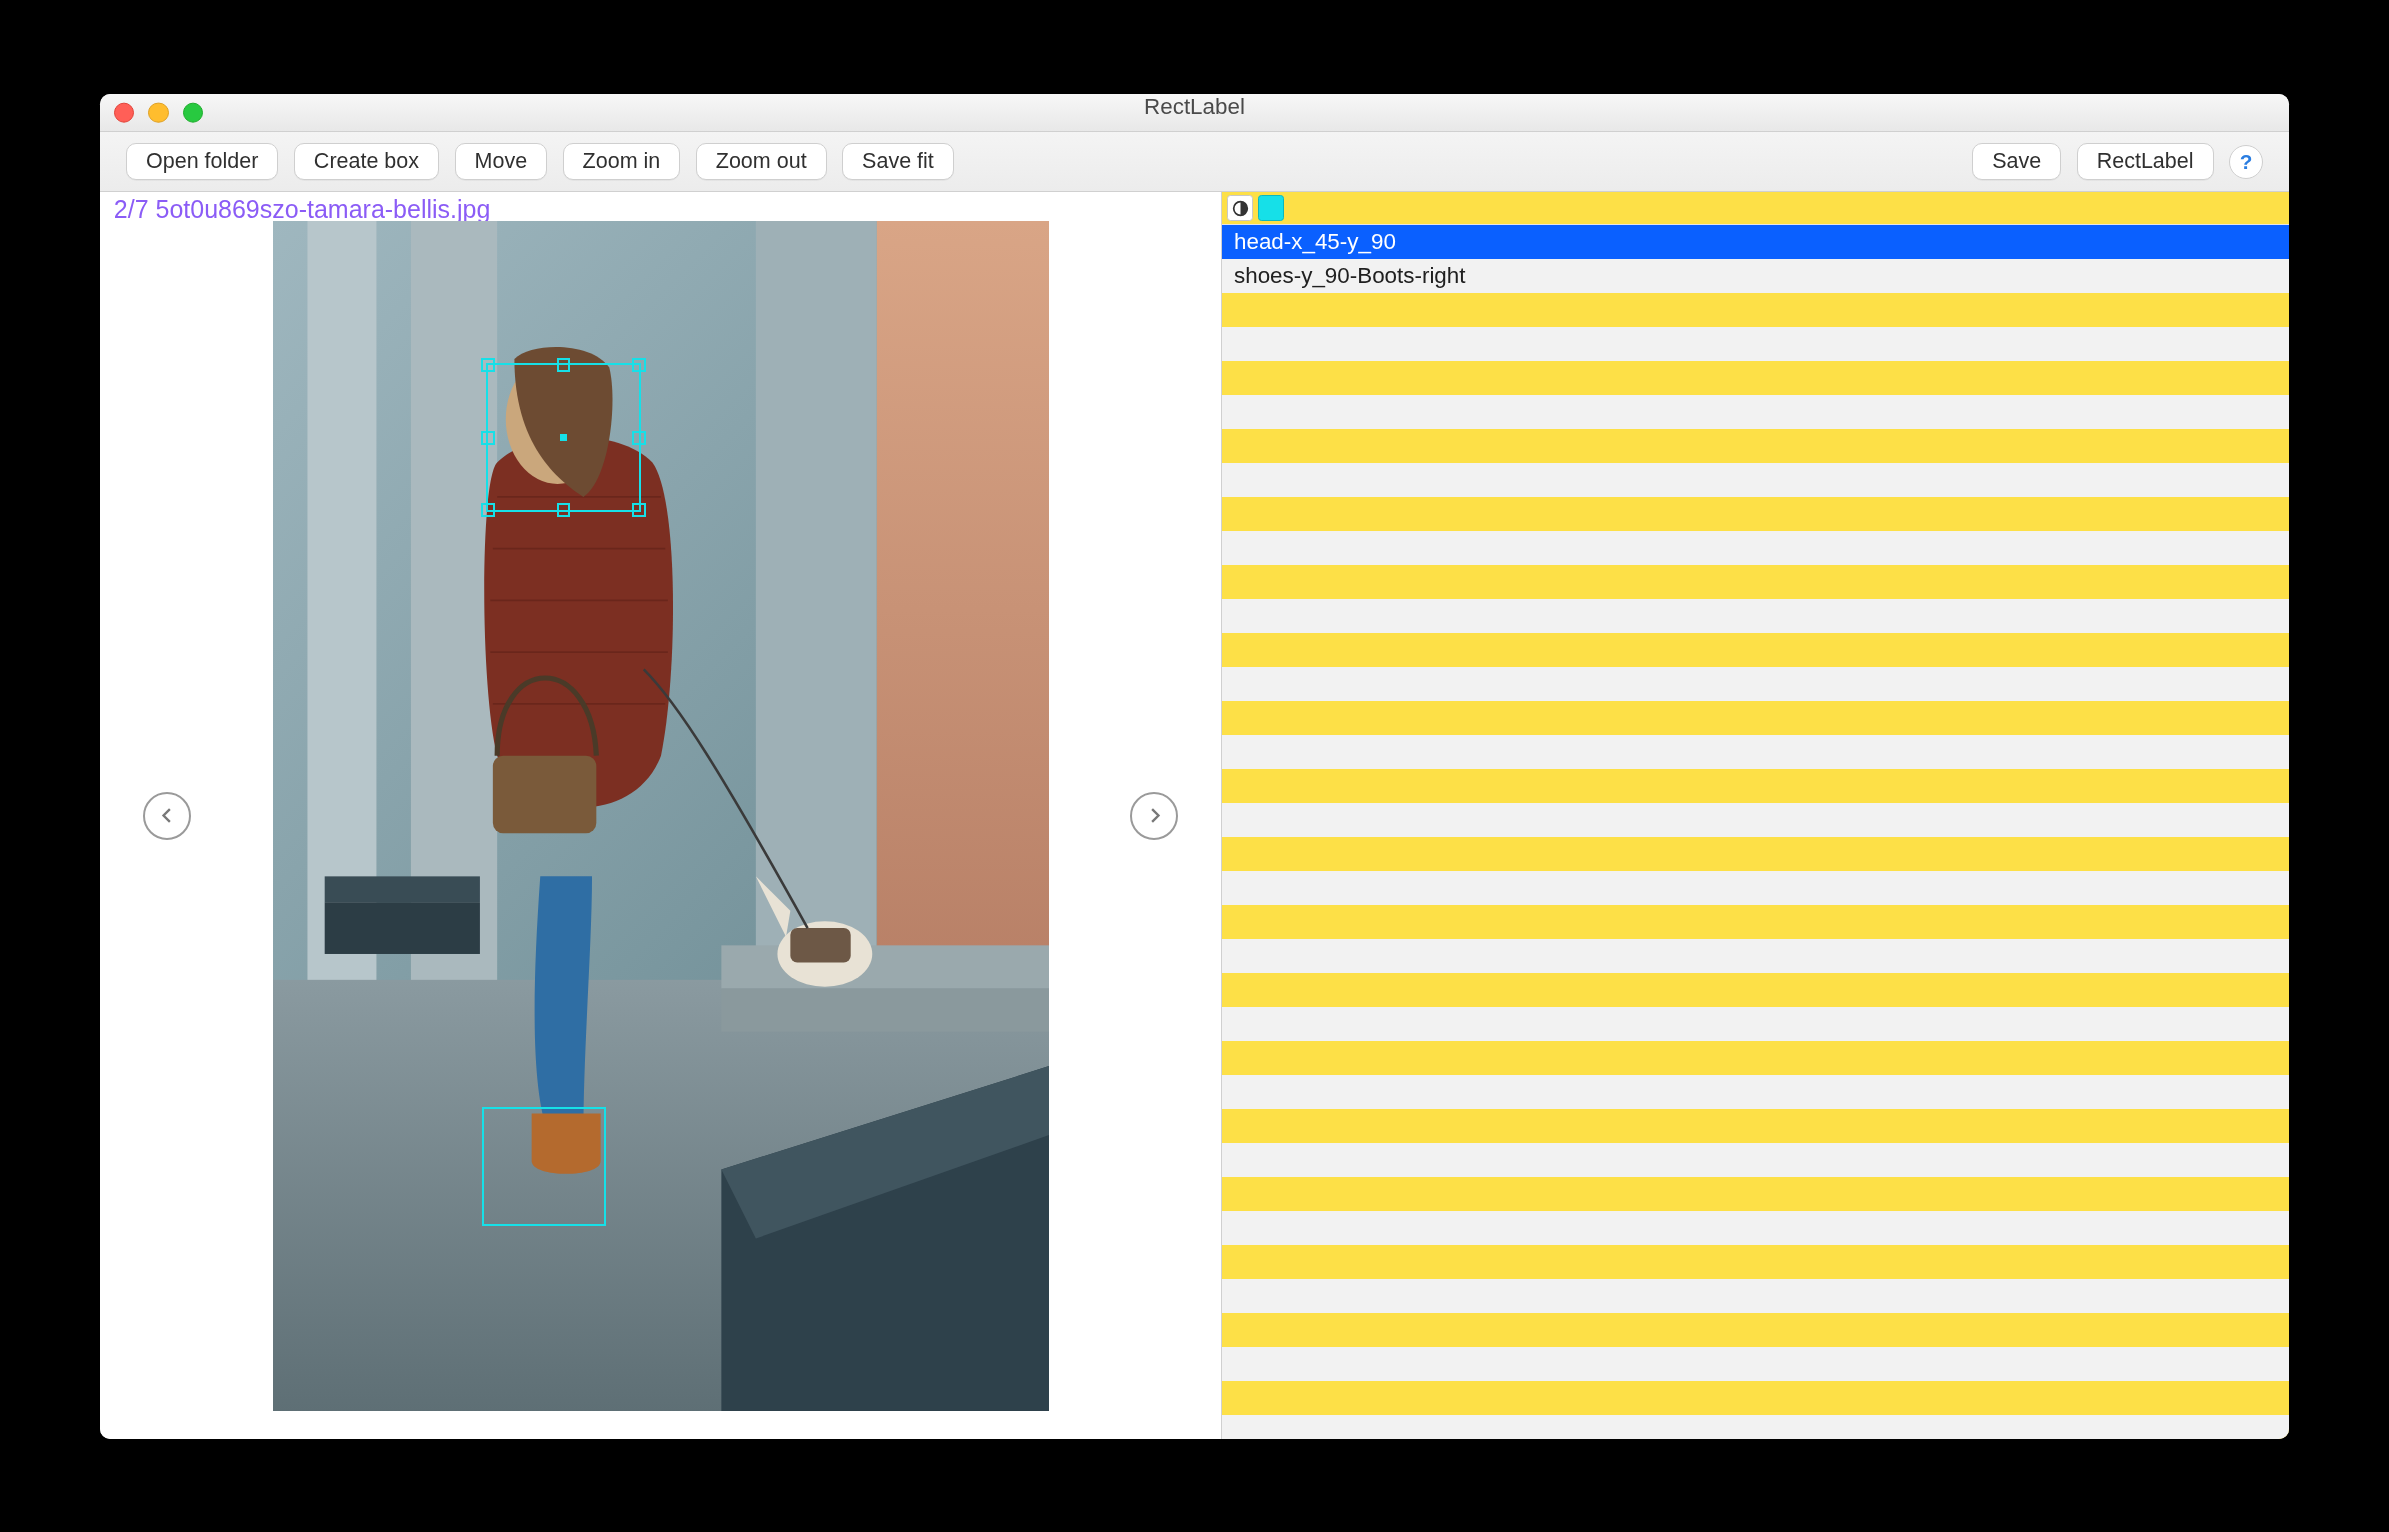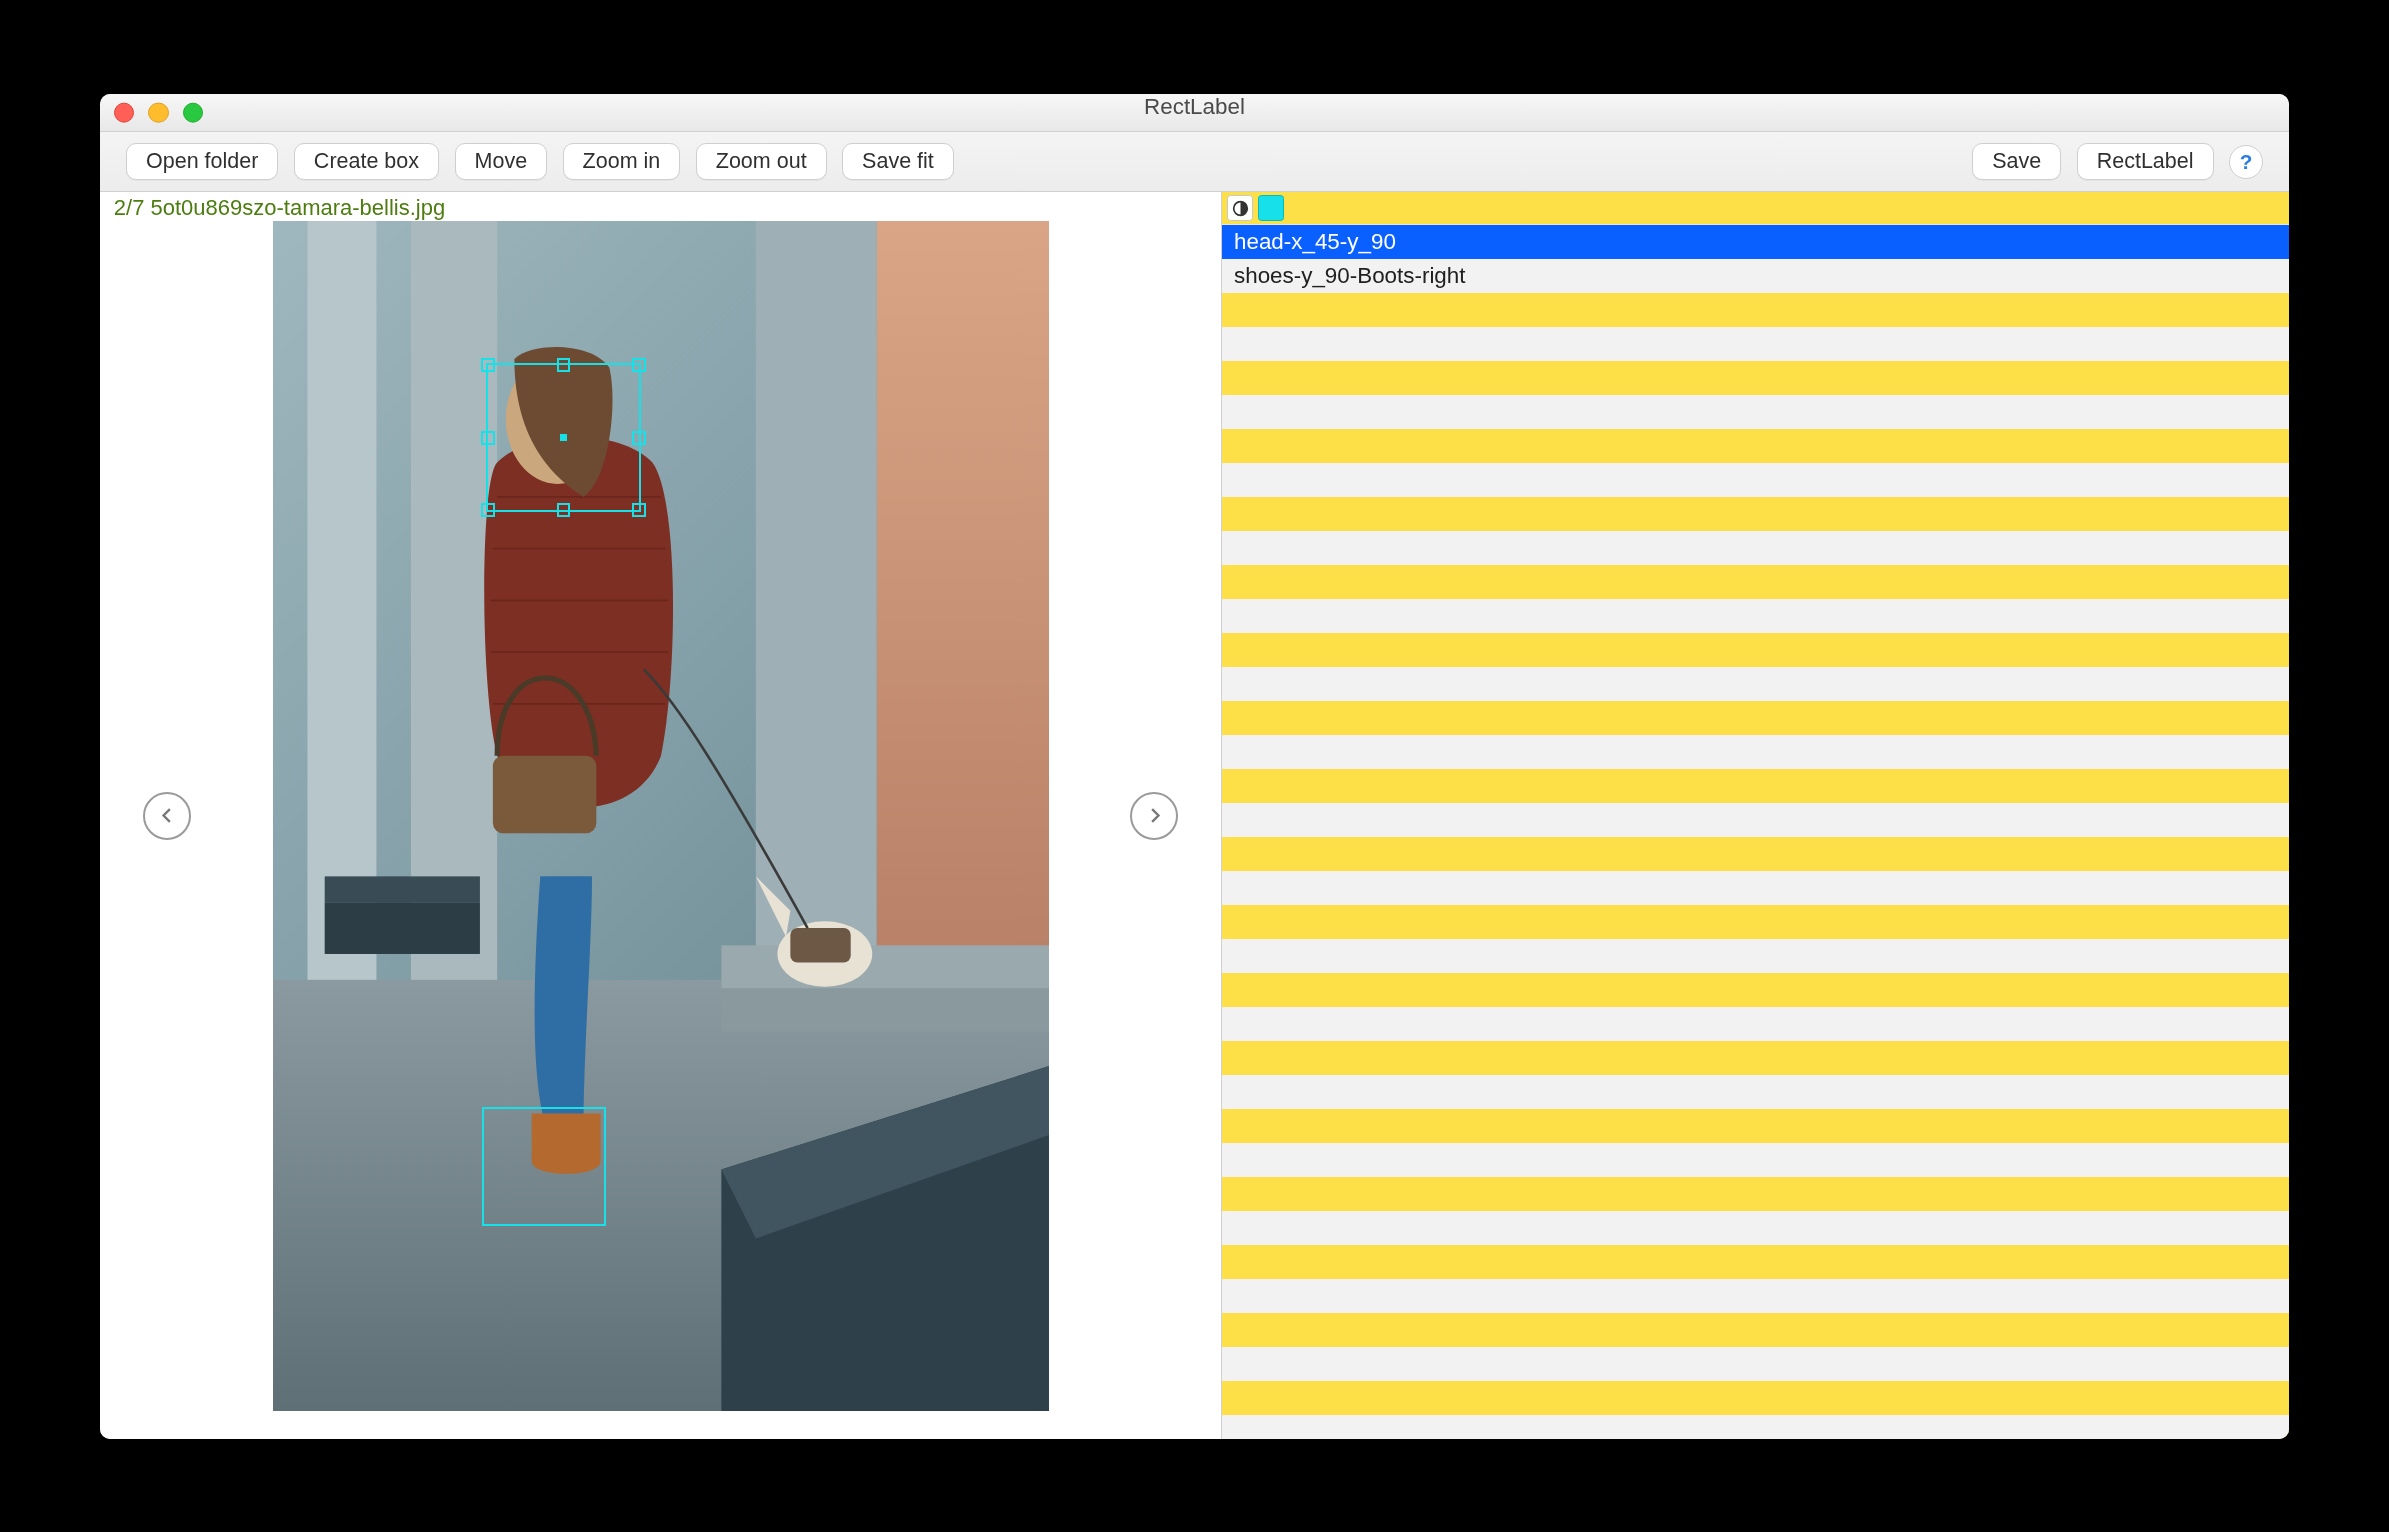--- a/index.html
+++ b/index.html
@@ -94,23 +94,23 @@
     position: relative;
     background: #ffffff;
     display: flex;
     align-items: center;
     justify-content: center;
   }
   .image-caption {
     position: absolute;
     top: 1px; left: 8.6px;
     background: rgba(255,255,255,0.9);
-    font-size: 22px;
+    font-size: 25px;
     padding: 1.7px 5.2px;
-    color: #4d7c0f;
+    color: #8b5cf6;
   }
   .nav-btn {
     position: absolute;
     top: 50%; transform: translateY(-50%);
     width: 48px; height: 48px;
     border-radius: 50%;
     border: 2.6px solid #9a9a9a;
     background: #fff;
     display: flex; align-items: center; justify-content: center;
     cursor: pointer;

